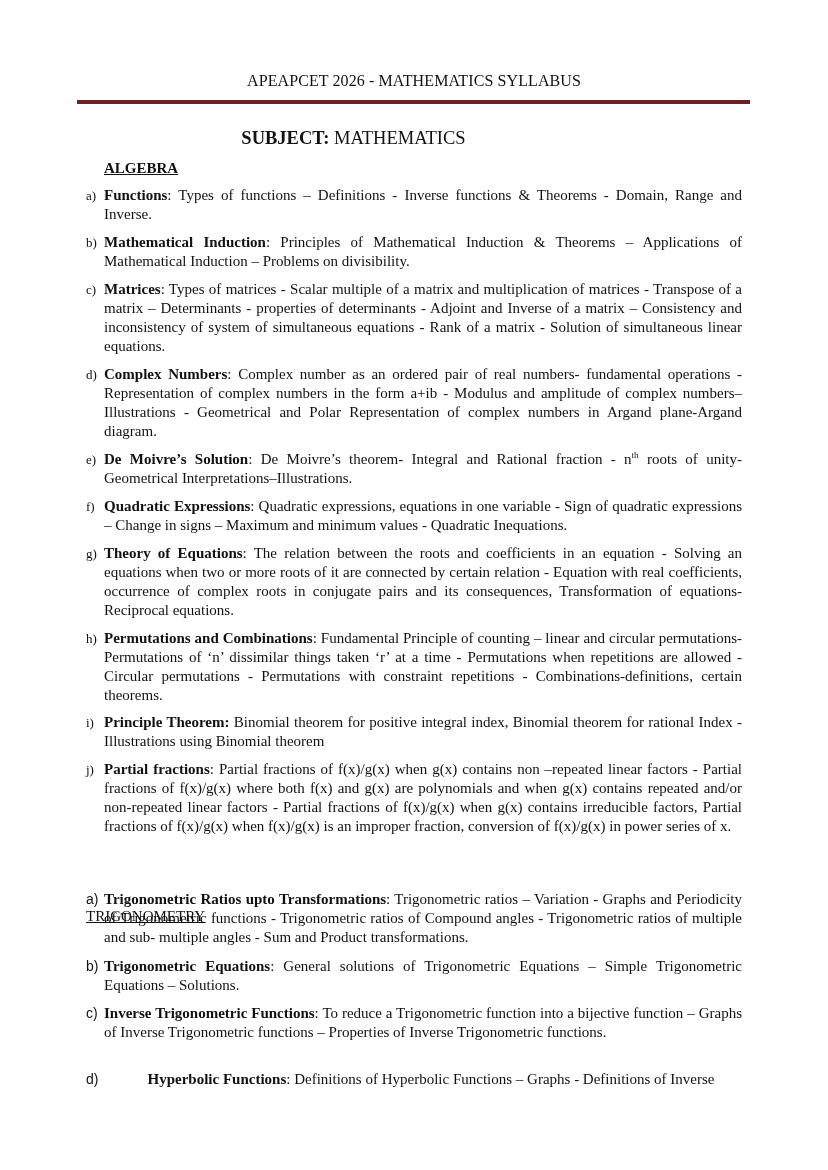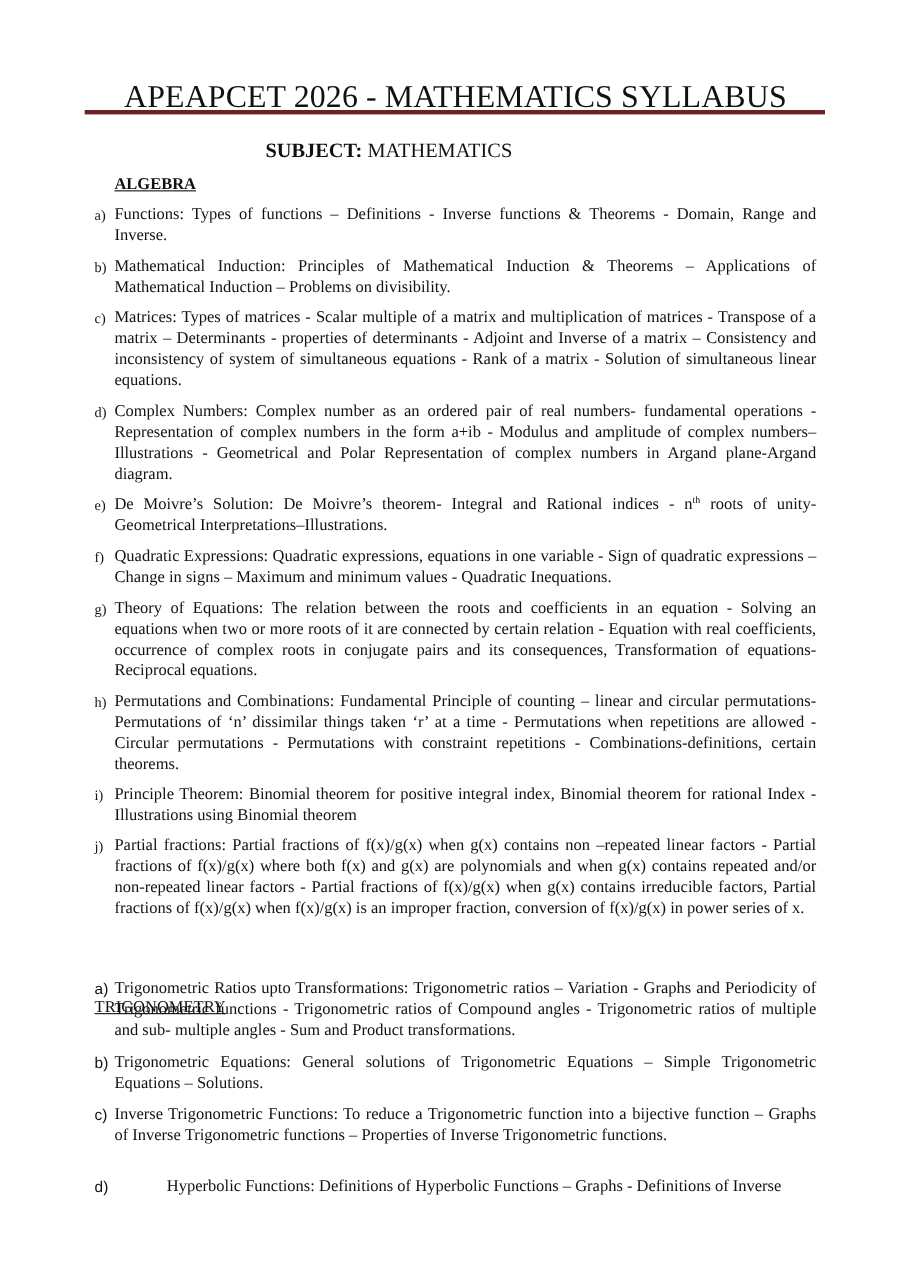--- a/index.html
+++ b/index.html
@@ -2,21 +2,21 @@
 <html><head>
   <meta charset="utf-8">
   <style>
     html, body { margin: 0; padding: 0; background: #ffffff; }
     body {
       width: 828px; height: 1170px; overflow: hidden; position: relative;
       font-family: "Liberation Serif", serif; color: #111;
     }
     .page-title {
       position: absolute; left: 0; top: 72px; width: 828px;
-      text-align: center; font-size: 29px; letter-spacing: 0.1px;
+      text-align: center; font-size: 16px; letter-spacing: 0.1px;
     }
     .title-rule {
       position: absolute; left: 77px; top: 100px; width: 673px; height: 4px;
       background: #6b2226;
     }
     .subject {
       position: absolute; left: 0; top: 128px; width: 707px;
       text-align: center; font-size: 18.5px;
     }
     .subject b { font-weight: bold; }
@@ -24,21 +24,21 @@
       position: absolute; left: 104px; font-size: 15px; text-decoration: underline;
     }
     .section-heading.bold { font-weight: bold; }
     .item {
       position: absolute; left: 86px; width: 656px; font-size: 15px; line-height: 19px;
       display: flex;
     }
     .item .marker { width: 18px; flex: 0 0 18px; font-size: 13px; }
     .item.trig .marker { font-family: "Liberation Sans", sans-serif; font-size: 14px; }
     .item .body { flex: 1; text-align: justify; }
-    .item .body b { font-weight: normal; }
+    .item .body b { font-weight: bold; }
     sup { font-size: 9px; line-height: 0; }
   </style>
 </head>
 <body>
 
 <div class="page-title">APEAPCET 2026 - MATHEMATICS SYLLABUS</div>
 <div class="title-rule"></div>
 
 <div class="subject"><b>SUBJECT:</b><span> MATHEMATICS</span></div>
 
@@ -59,21 +59,21 @@
   <span class="body"><b>Matrices</b><span>: Types of matrices - Scalar multiple of a matrix and multiplication of matrices - Transpose of a matrix – Determinants - properties of determinants - Adjoint and Inverse of a matrix – Consistency and inconsistency of system of simultaneous equations - Rank of a matrix - Solution of simultaneous linear equations.</span></span>
 </div>
 
 <div class="item" style="top:365px;">
   <span class="marker">d)</span>
   <span class="body"><b>Complex Numbers</b><span>: Complex number as an ordered pair of real numbers- fundamental operations - Representation of complex numbers in the form a+ib - Modulus and amplitude of complex numbers–Illustrations - Geometrical and Polar Representation of complex numbers in Argand plane-Argand diagram.</span></span>
 </div>
 
 <div class="item" style="top:450px;">
   <span class="marker">e)</span>
-  <span class="body"><b>De Moivre’s Solution</b><span>: De Moivre’s theorem- Integral and Rational indices - n</span><sup>th</sup><span> roots of unity- Geometrical Interpretations–Illustrations.</span></span>
+  <span class="body"><b>De Moivre’s Solution</b><span>: De Moivre’s theorem- Integral and Rational fraction - n</span><sup>th</sup><span> roots of unity- Geometrical Interpretations–Illustrations.</span></span>
 </div>
 
 <div class="item" style="top:497px;">
   <span class="marker">f)</span>
   <span class="body"><b>Quadratic Expressions</b><span>: Quadratic expressions, equations in one variable - Sign of quadratic expressions – Change in signs – Maximum and minimum values - Quadratic Inequations.</span></span>
 </div>
 
 <div class="item" style="top:544px;">
   <span class="marker">g)</span>
   <span class="body"><b>Theory of Equations</b><span>: The relation between the roots and coefficients in an equation - Solving an equations when two or more roots of it are connected by certain relation - Equation with real coefficients, occurrence of complex roots in conjugate pairs and its consequences, Transformation of equations- Reciprocal equations.</span></span>

